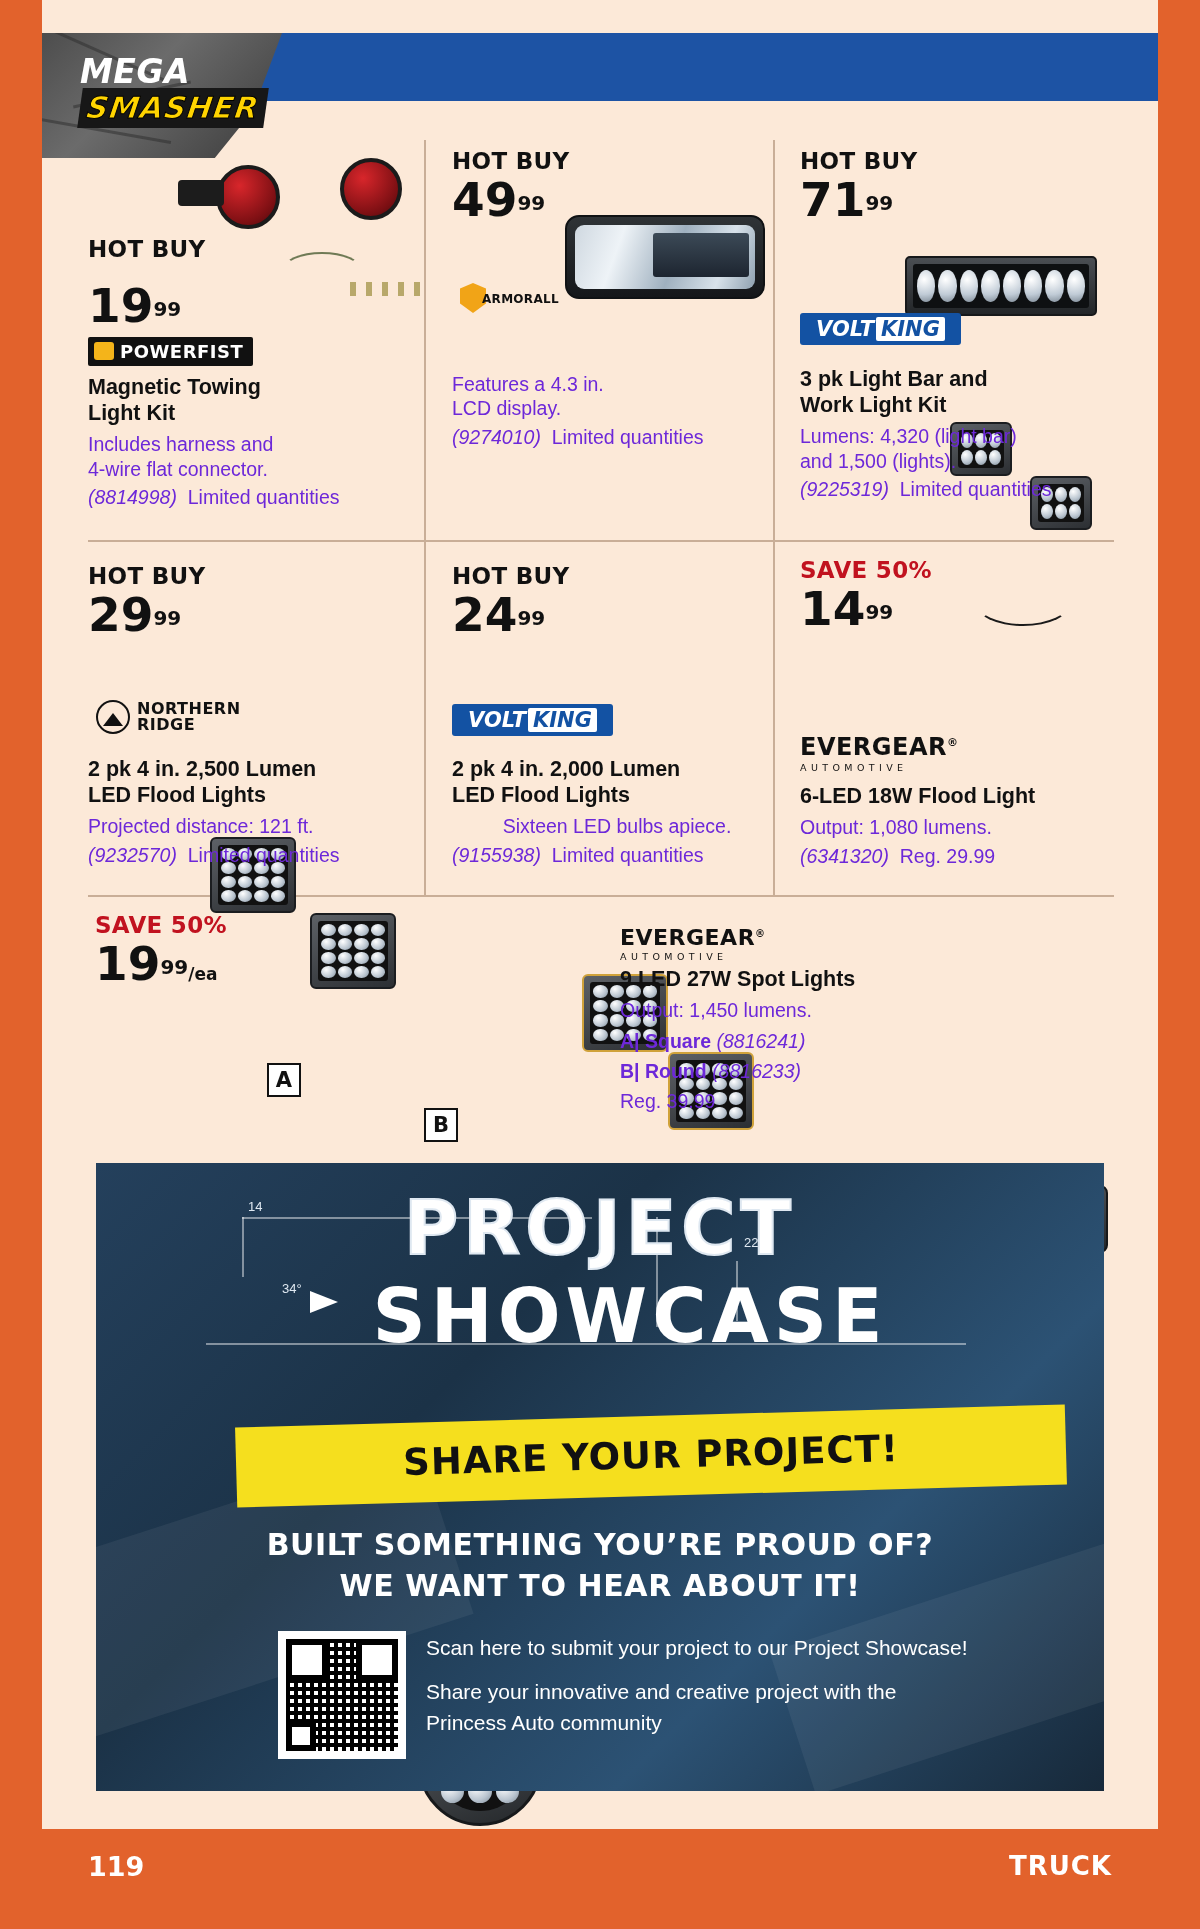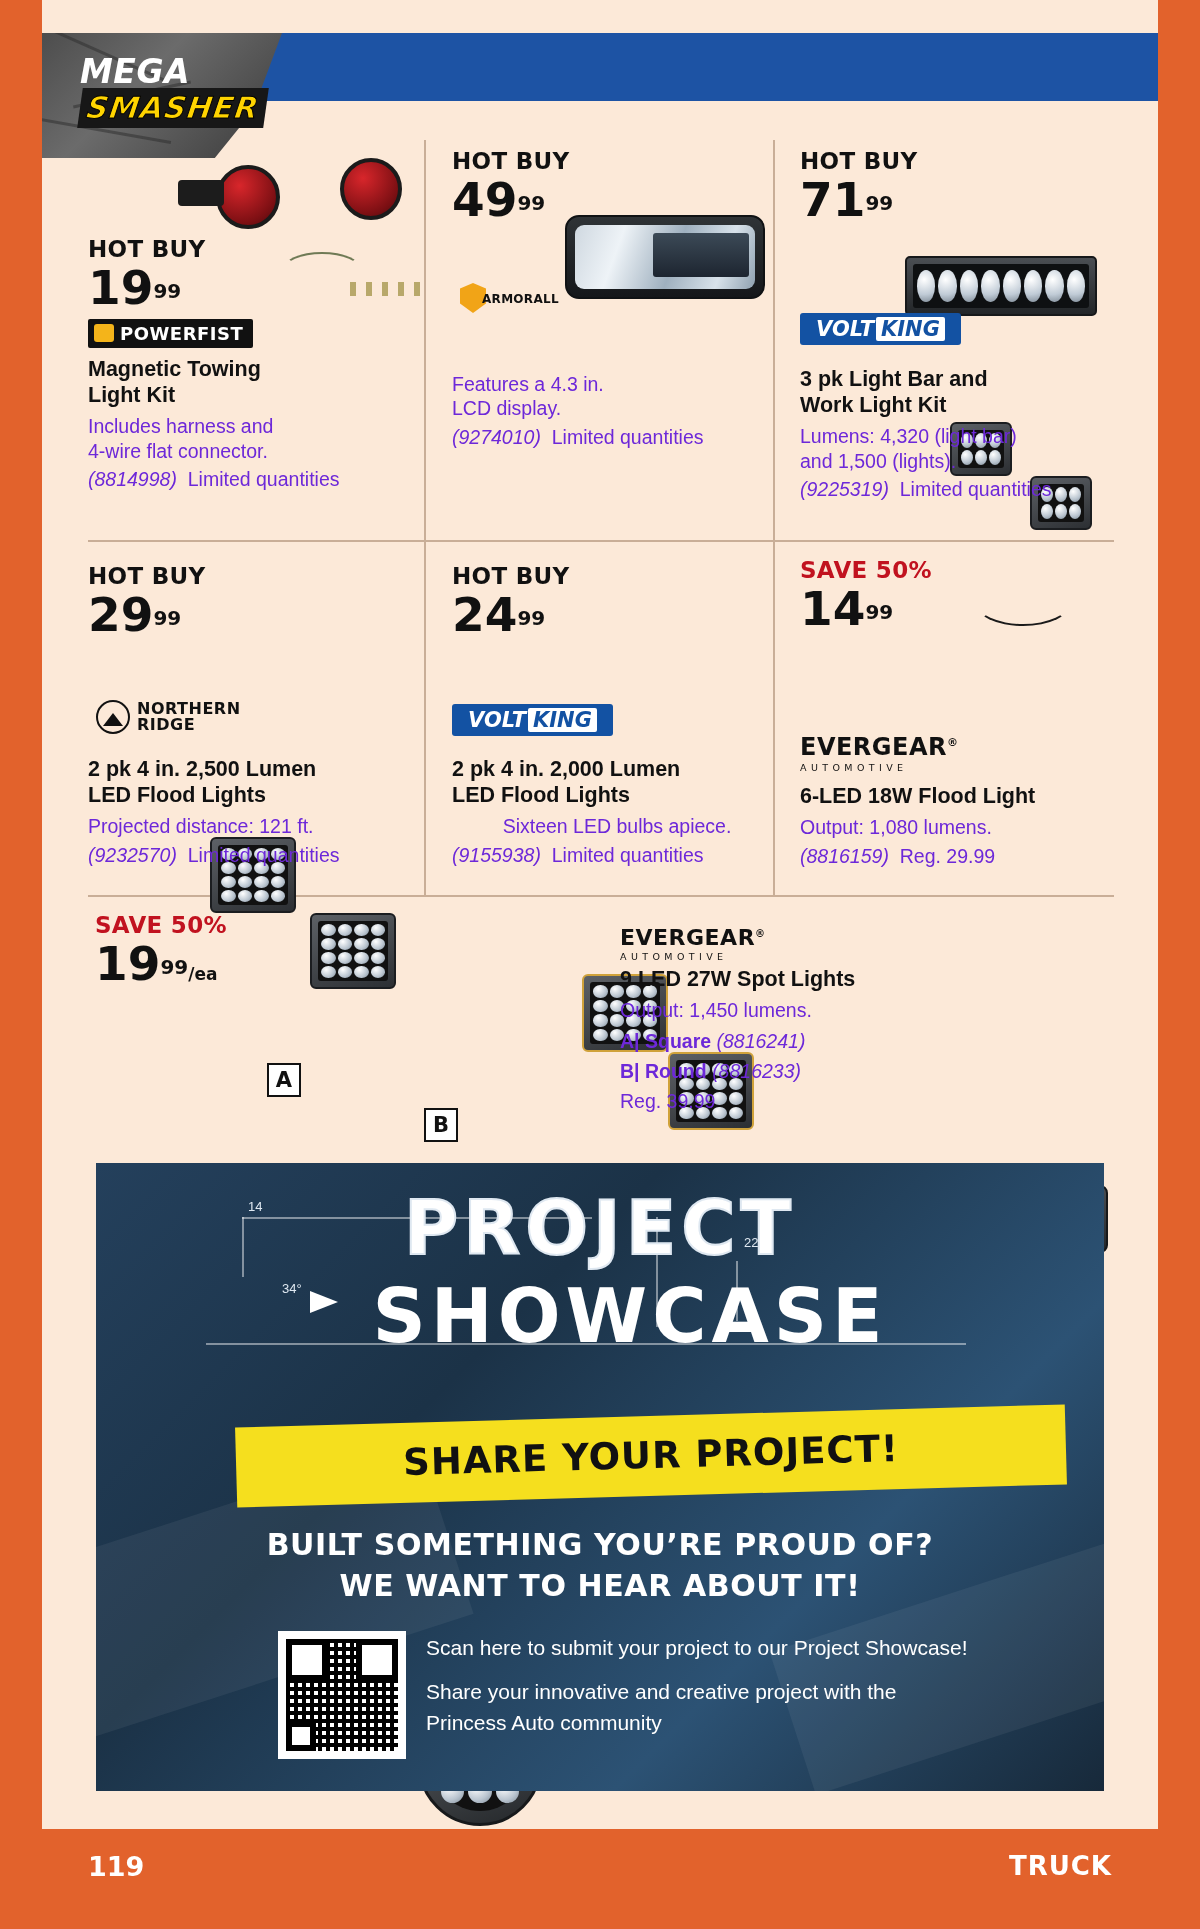--- a/index.html
+++ b/index.html
@@ -308,21 +308,21 @@
   <div class="mega-word">MEGA</div>
   <div class="smasher-word">SMASHER</div>
 
   <div class="hr" style="left:88px;top:540px;width:1026px;"></div>
   <div class="hr" style="left:88px;top:895px;width:1026px;"></div>
   <div class="vr" style="left:424px;top:140px;height:755px;"></div>
   <div class="vr" style="left:773px;top:140px;height:755px;"></div>
 
   <div class="cell" style="left:88px;top:236px;width:320px;">
     <div class="hotbuy">HOT BUY</div>
-    <div class="price" style="margin-top:2px;">
+    <div class="price" style="margin-top:20px;">
       <span class="big">19</span><span class="cents">99</span>
     </div>
     <div style="margin-top:12px;">
       <span class="powerfist">POWERFIST</span>
     </div>
     <div class="title" style="white-space:pre-line;margin-top:12px;">Magnetic Towing
 Light Kit</div>
     <div class="desc" style="white-space:pre-line;margin-top:6px;">Includes harness and
 4-wire flat connector.</div>
     <div class="desc" style="margin-top:4px;">
@@ -544,21 +544,21 @@
   </div>
   <div class="prod wire" style="left:975px;top:580px;width:96px;height:46px;border-color:transparent transparent #1a1a1a transparent;"></div>
   <div style="position:absolute;left:800px;top:733px;">
     <div class="evergear">EVERGEAR<sup style="font-size:11px;">®</sup></div>
     <div class="evergear-sub">AUTOMOTIVE</div>
   </div>
   <div class="cell" style="left:800px;top:783px;width:340px;">
     <div class="title" style="white-space:pre-line;">6-LED 18W Flood Light</div>
     <div class="desc" style="white-space:pre-line;margin-top:6px;">Output: 1,080 lumens.</div>
     <div class="desc" style="margin-top:4px;">
-      <span class="sku">(8816159)</span>&nbsp;&nbsp;<span>Reg. 29.99</span>
+      <span class="sku">(6341320)</span>&nbsp;&nbsp;<span>Reg. 29.99</span>
     </div>
   </div>
 
   <div class="cell" style="left:95px;top:912px;width:260px;">
     <div class="save50">SAVE 50%</div>
     <div class="price" style="margin-top:2px;">
       <span class="big">19</span><span class="cents">99</span><span class="ea">/ea</span>
     </div>
   </div>
   <div class="prod lamp-sq" style="left:277px;top:910px;width:136px;height:122px;border-radius:8px;">

